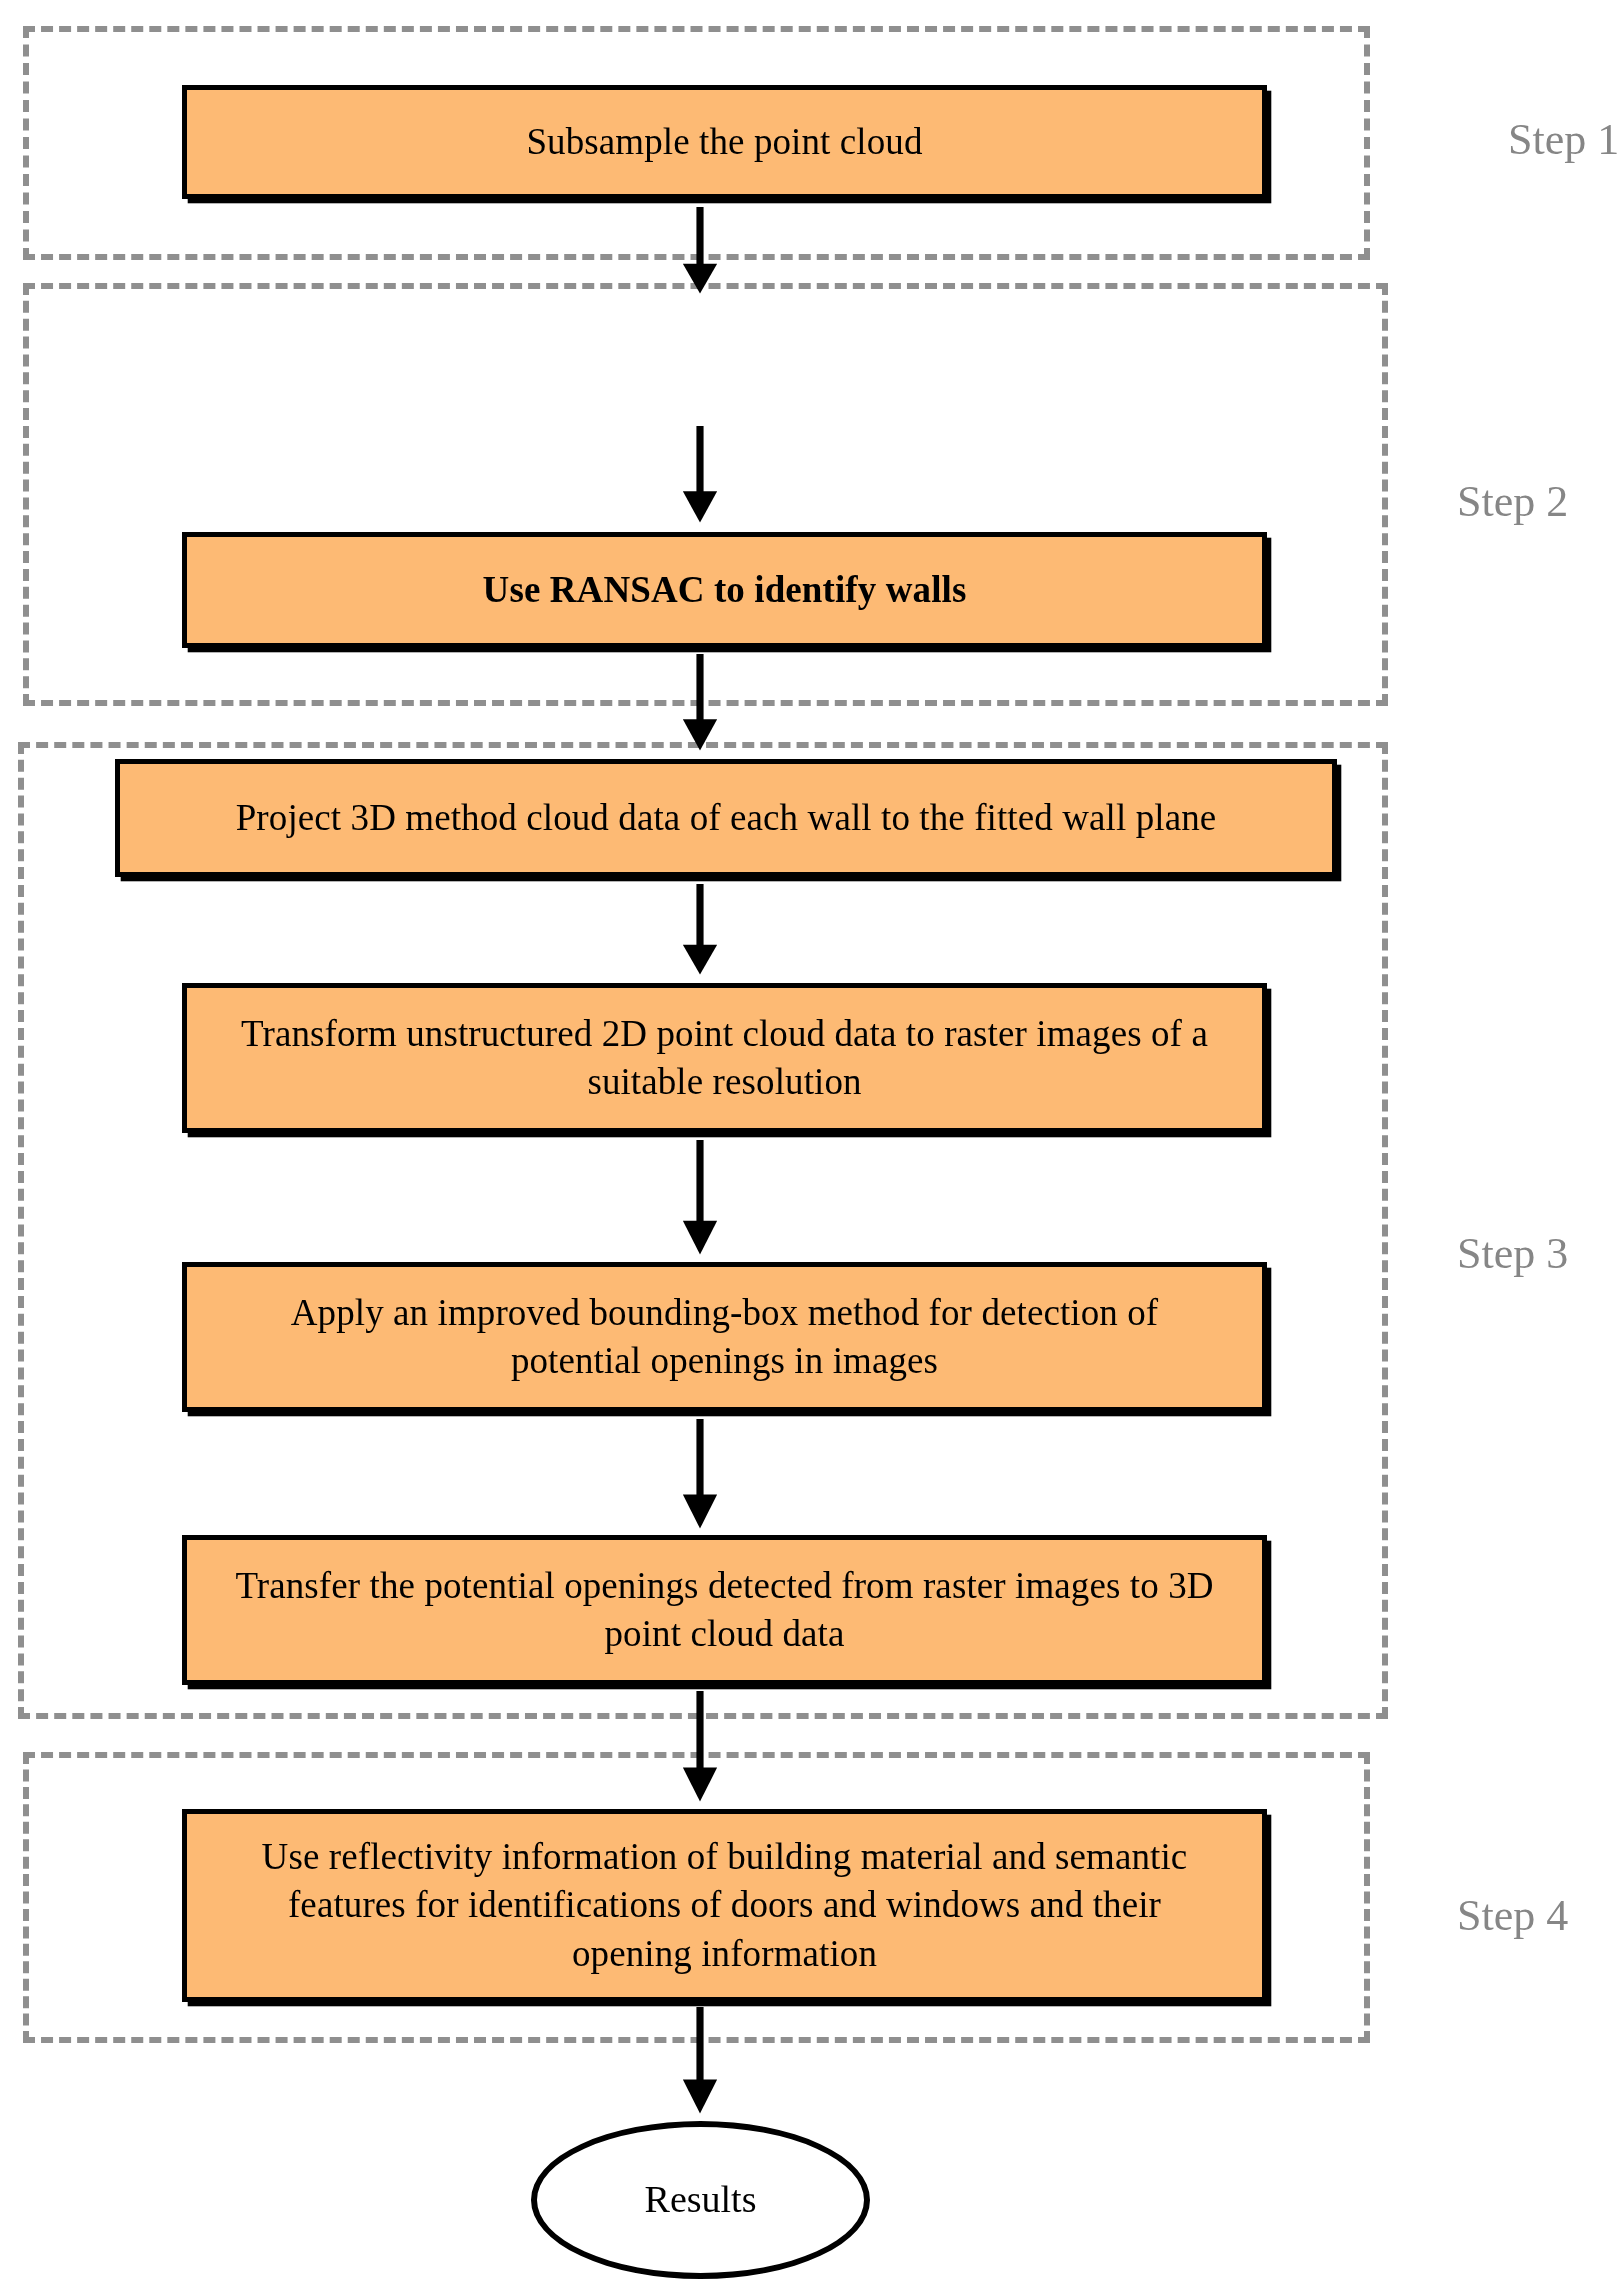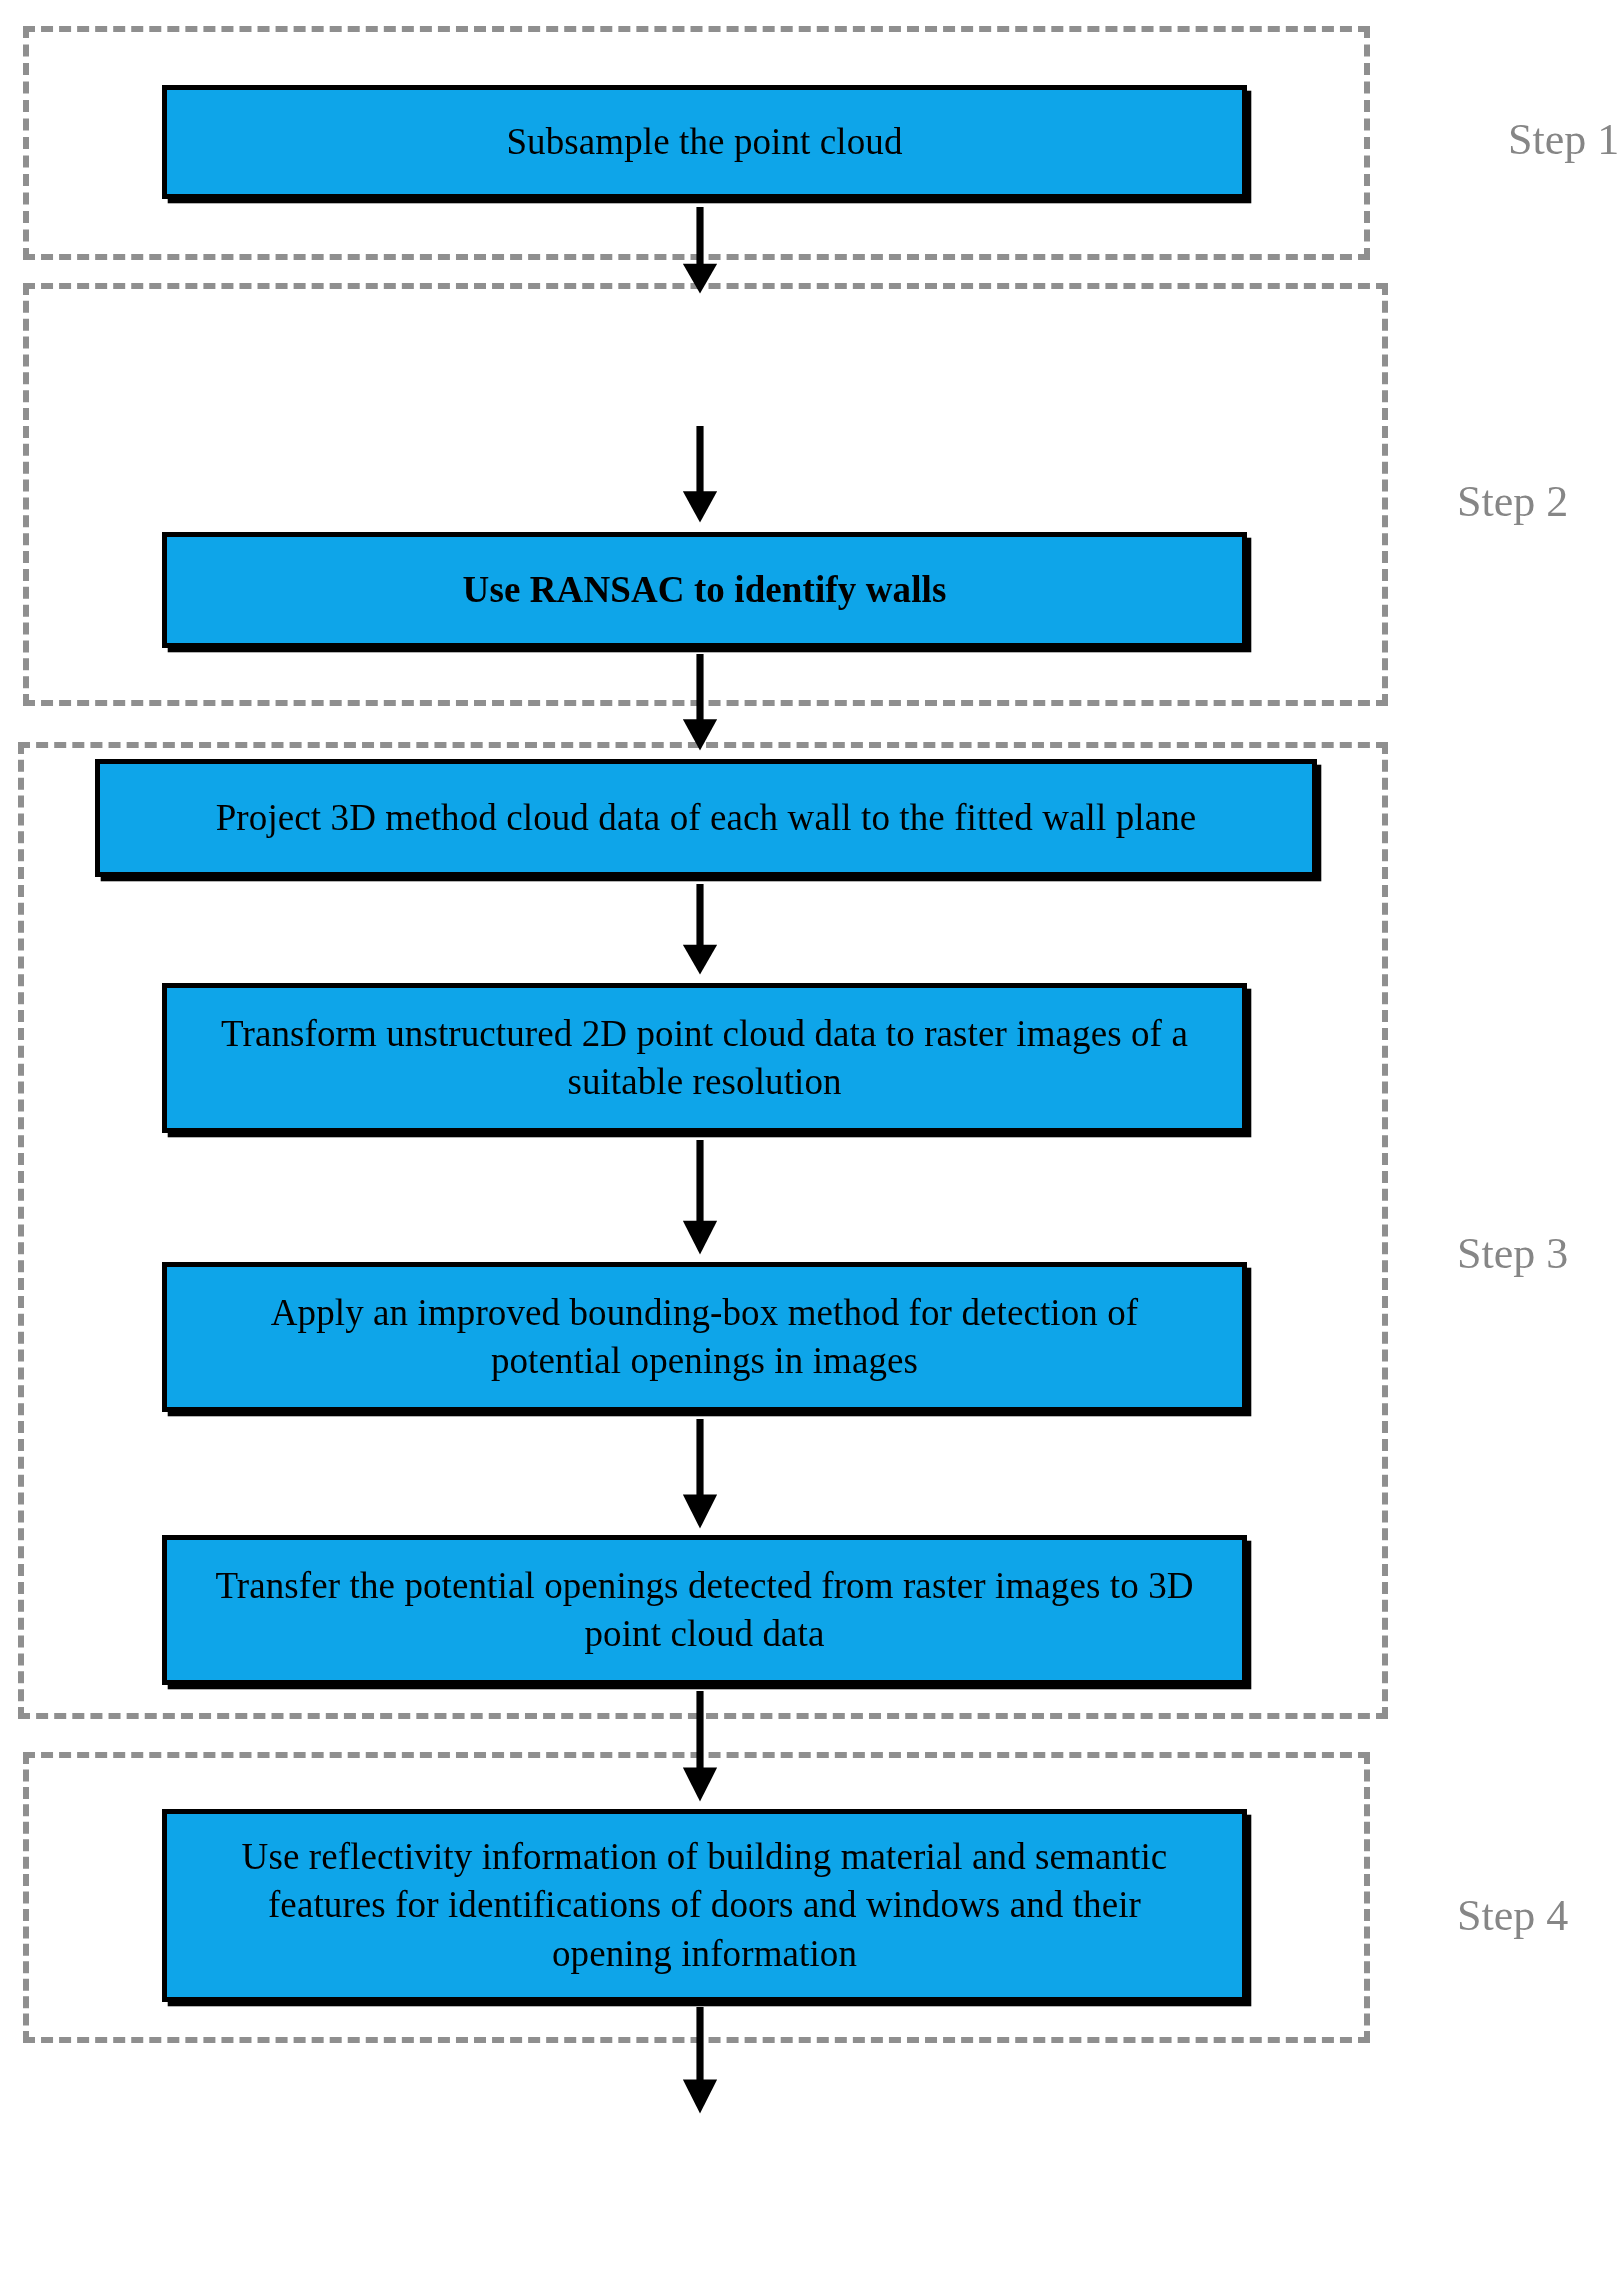--- a/index.html
+++ b/index.html
@@ -22,27 +22,28 @@
     position: absolute;
     box-sizing: border-box;
     border: 6.4px dashed #8f8f8f;
     background: transparent;
   }
   
   .proc-box {
     position: absolute;
     box-sizing: border-box;
     border: 5px solid #000000;
-    background: #0ea5e9;
+    background: #fdba74;
     display: flex;
     align-items: center;
     justify-content: center;
     text-align: center;
     color: #000000;
     box-shadow: 5px 5px 0 -0.7px #000000;
+    margin-left: 20px;
   }
   .proc-box .box-text {
     display: block;
     width: 92%;
     font-size: 37px;
     line-height: 1.30;
     letter-spacing: 0.1px;
   }
   
   .terminator {
@@ -118,20 +119,23 @@
   </div>
 
   <div class="proc-box" style="left:162px; top:1535px; width:1085px; height:150px;">
     <span class="box-text">Transfer the potential openings detected from raster images to 3D point cloud data</span>
   </div>
 
   <div class="proc-box" style="left:162px; top:1809px; width:1085px; height:193px;">
     <span class="box-text">Use reflectivity information of building material and semantic features for identifications of doors and windows and their opening information</span>
   </div>
 
+  <div class="terminator" style="left:531px; top:2121px; width:339px; height:158px;">
+    <span class="box-text">Results</span>
+  </div>
 
   <div class="arrow" style="left:680px; top:207px; height:88px;">
     <svg viewBox="0 0 56 124" preserveAspectRatio="none">
       <rect x="23" y="0" width="10" height="86" fill="#000"></rect>
       <polygon points="4,80 52,80 28,122" fill="#000"></polygon>
     </svg>
   </div>
 
   <div class="arrow" style="left:680px; top:426px; height:98px;">
     <svg viewBox="0 0 56 138" preserveAspectRatio="none">

